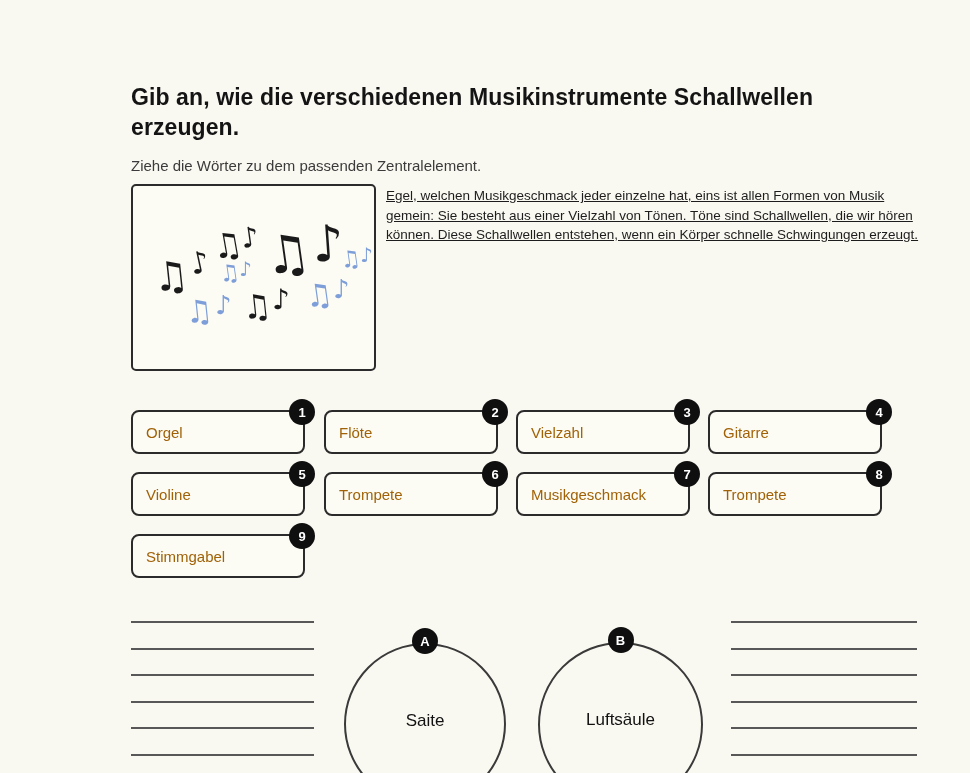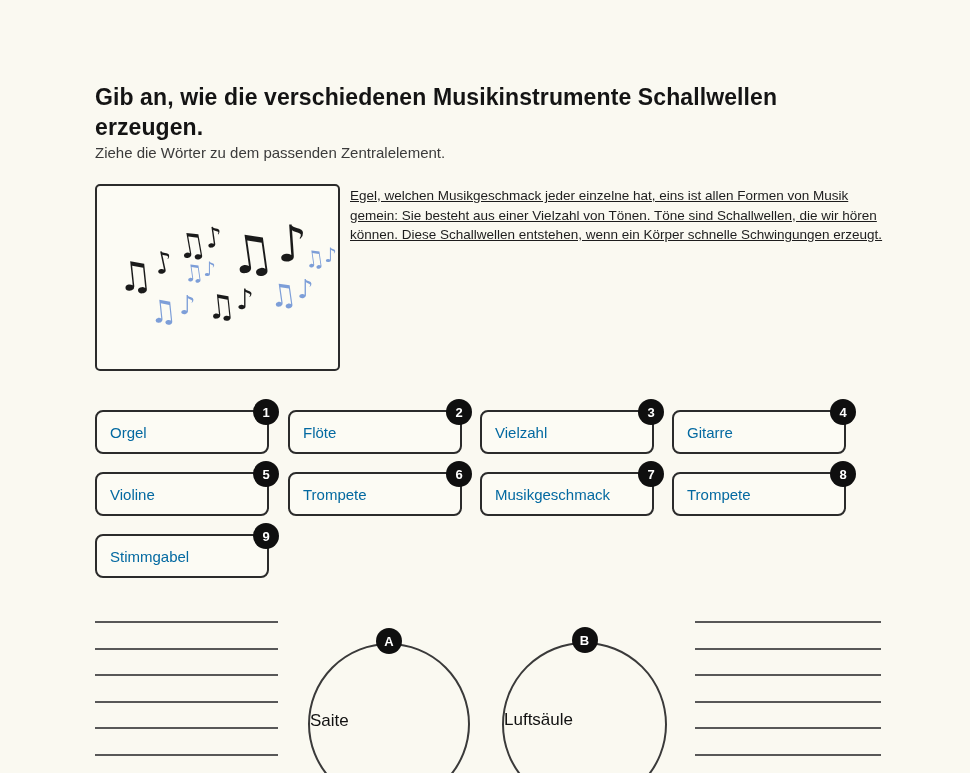--- a/index.html
+++ b/index.html
@@ -6,35 +6,36 @@
   body {
     font-family: "Liberation Sans", sans-serif;
     background: #FAF9F1;
   }
   .page {
     position: relative;
     width: 914px;
     height: 773px;
     background: var(--bg, #FAF9F1);
     overflow: hidden;
+    margin-left: 36px;
   }
   .page-title {
     position: absolute;
     left: 95px; top: 82px;
     width: 780px;
     margin: 0;
     font-size: 23px;
     line-height: 30px;
     font-weight: 700;
     color: #141414;
     letter-spacing: 0.1px;
   }
   .page-subtitle {
     position: absolute;
-    left: 95px; top: 144px;
+    left: 95px; top: 157px;
     margin: 0;
     font-size: 15px;
     color: #3b3b3b;
   }
   .img-box {
     position: absolute;
     left: 95px; top: 184px;
     width: 245px; height: 187px;
     border: 2px solid var(--border, #2B2B2B);
     border-radius: 5px;
@@ -63,21 +64,21 @@
     border: 2px solid var(--border, #2B2B2B);
     border-radius: 8px;
     background: var(--cardbg, #FCFBF4);
     display: flex;
     align-items: center;
     padding-left: 13px;
     cursor: grab;
   }
   .word-card-label {
     font-size: 15px;
-    color: #0369a1;
+    color: #a16207;
   }
   .badge {
     position: absolute;
     width: 26px; height: 26px;
     border-radius: 50%;
     background: var(--badgebg, #0F0F0F);
     color: var(--badgetx, #FFFFFF);
     font-size: 13px;
     font-weight: 700;
     display: flex;
@@ -100,21 +101,21 @@
   }
   .target-circle .badge {
     top: -17px;
     left: 50%;
     transform: translateX(-50%);
   }
   .target-label {
     position: absolute;
     left: 0; right: 0;
     top: 66px;
-    text-align: left;
+    text-align: center;
     font-size: 17px;
     color: #111;
   }
 </style>
 </head>
 <body>
 
 <div class="page">
 
   <h1 class="page-title">Gib an, wie die verschiedenen Musikinstrumente Schallwellen erzeugen.</h1>

